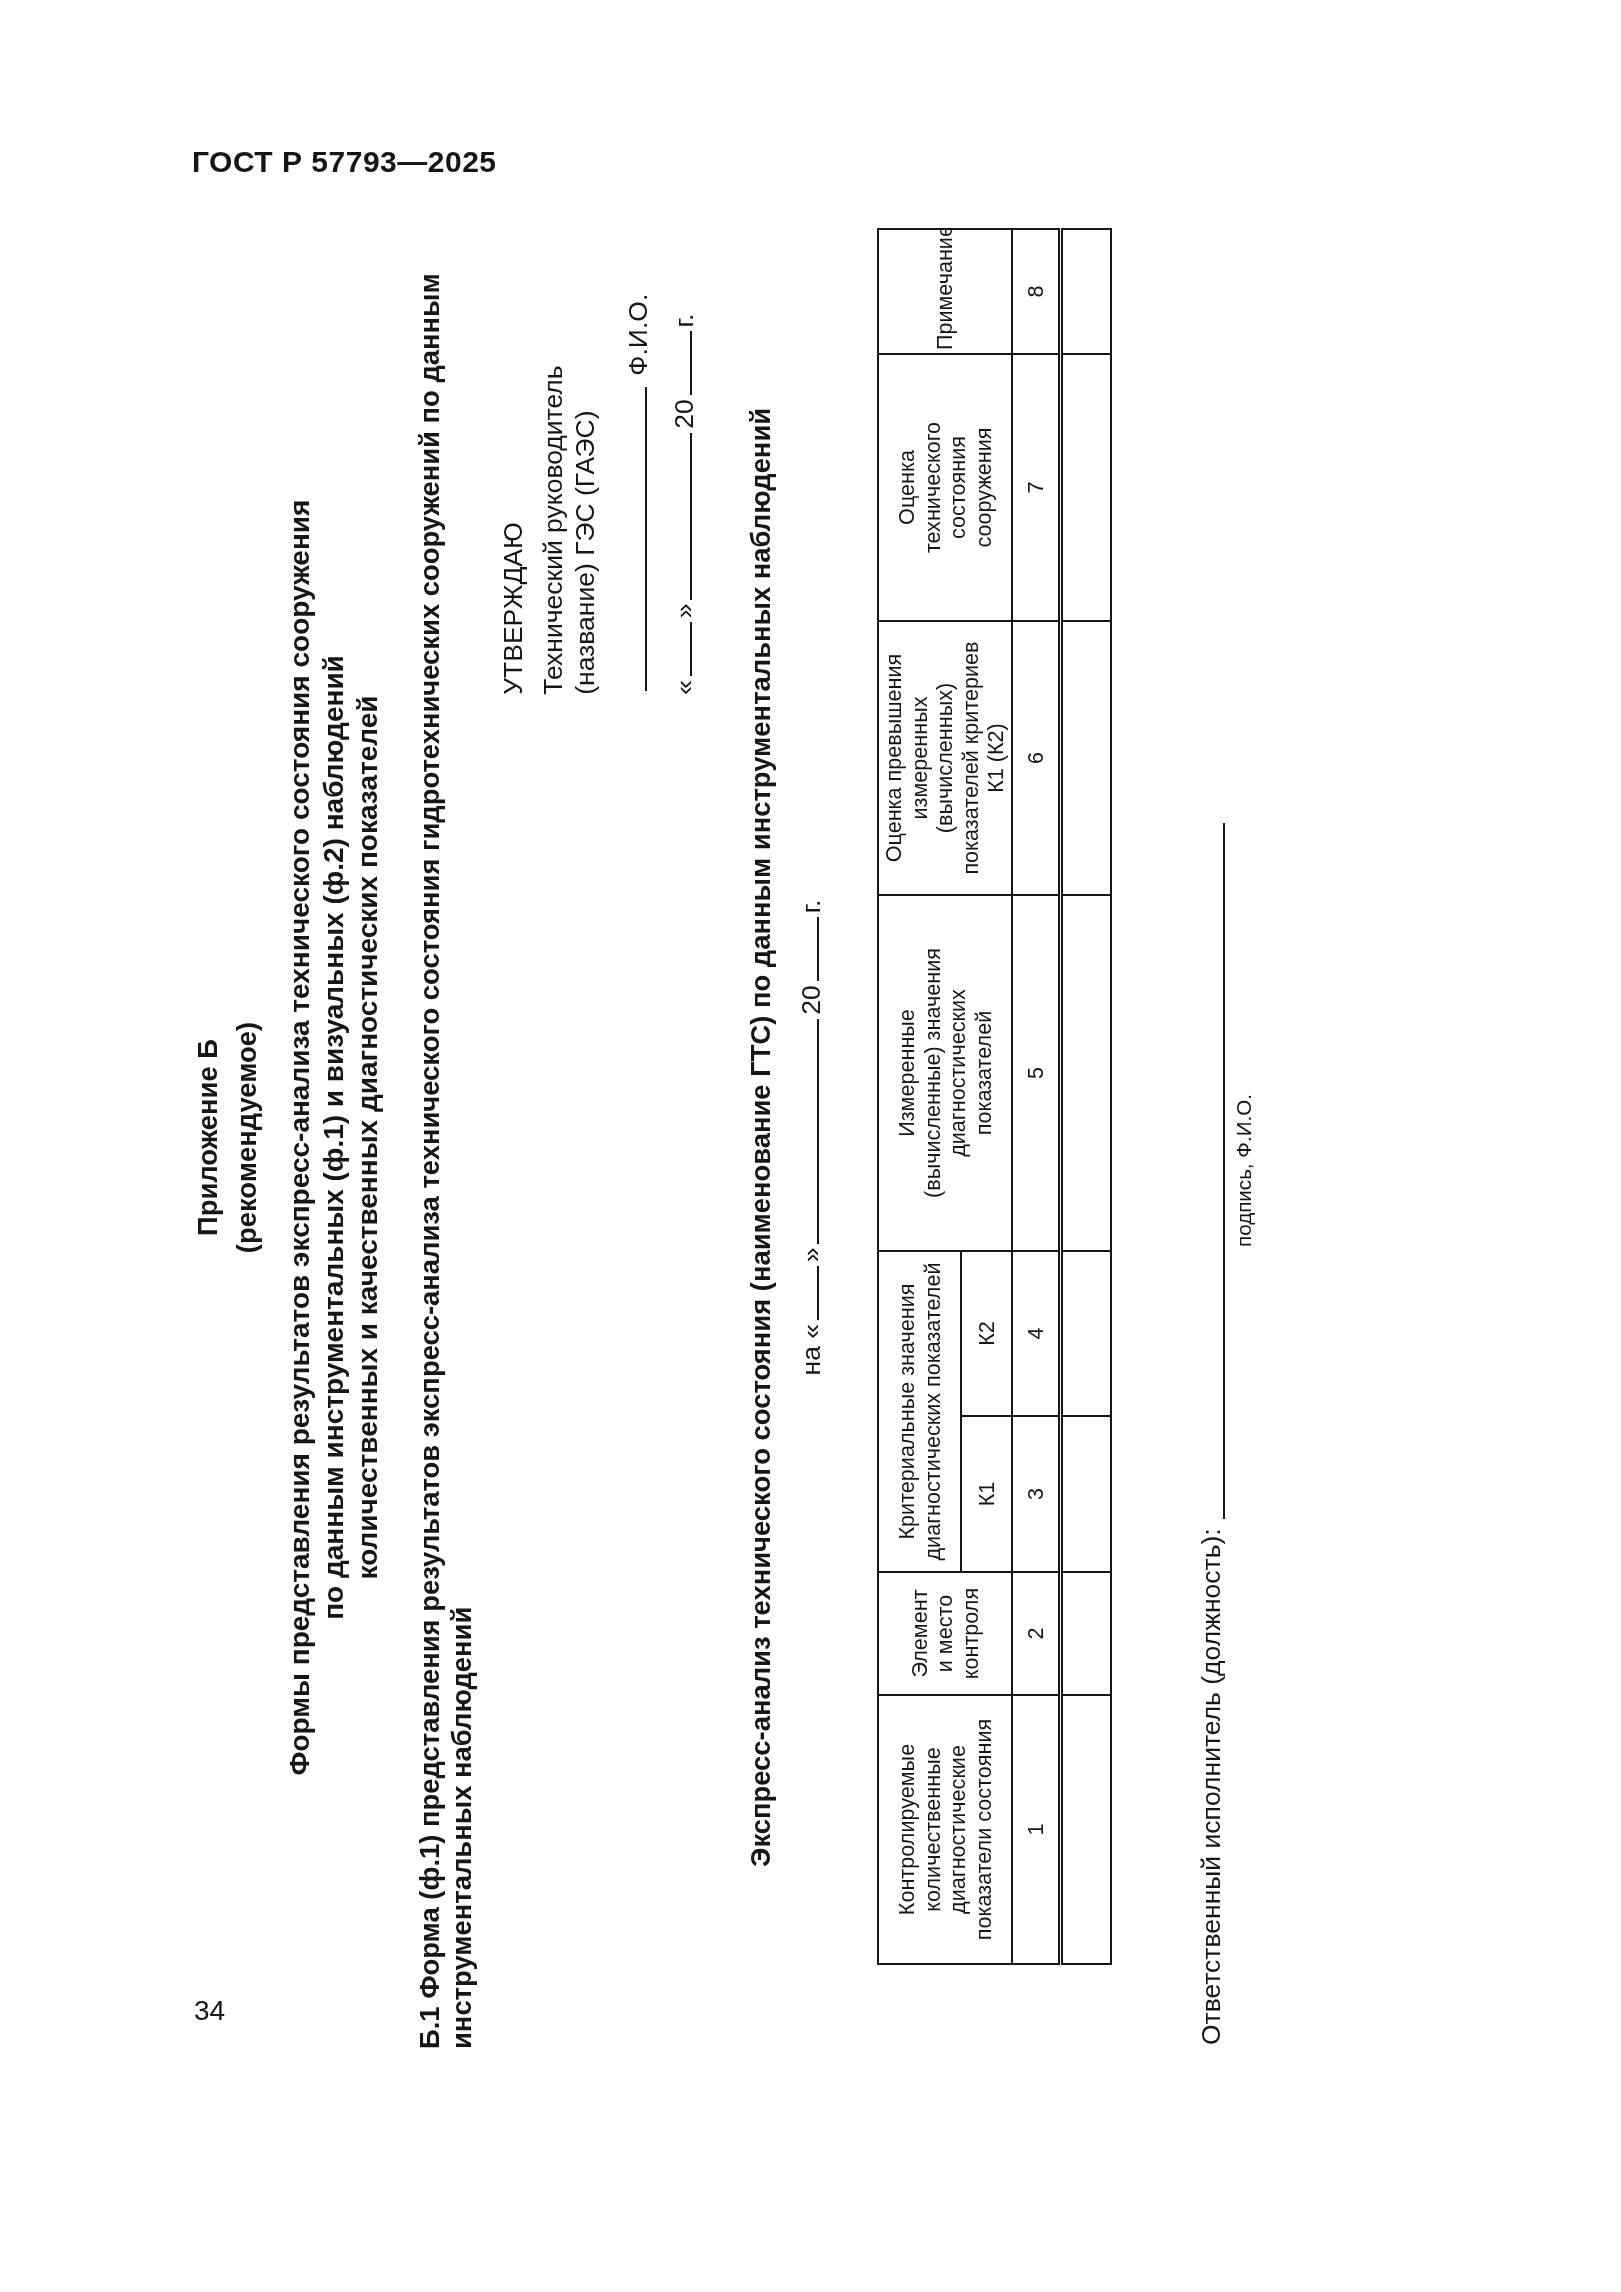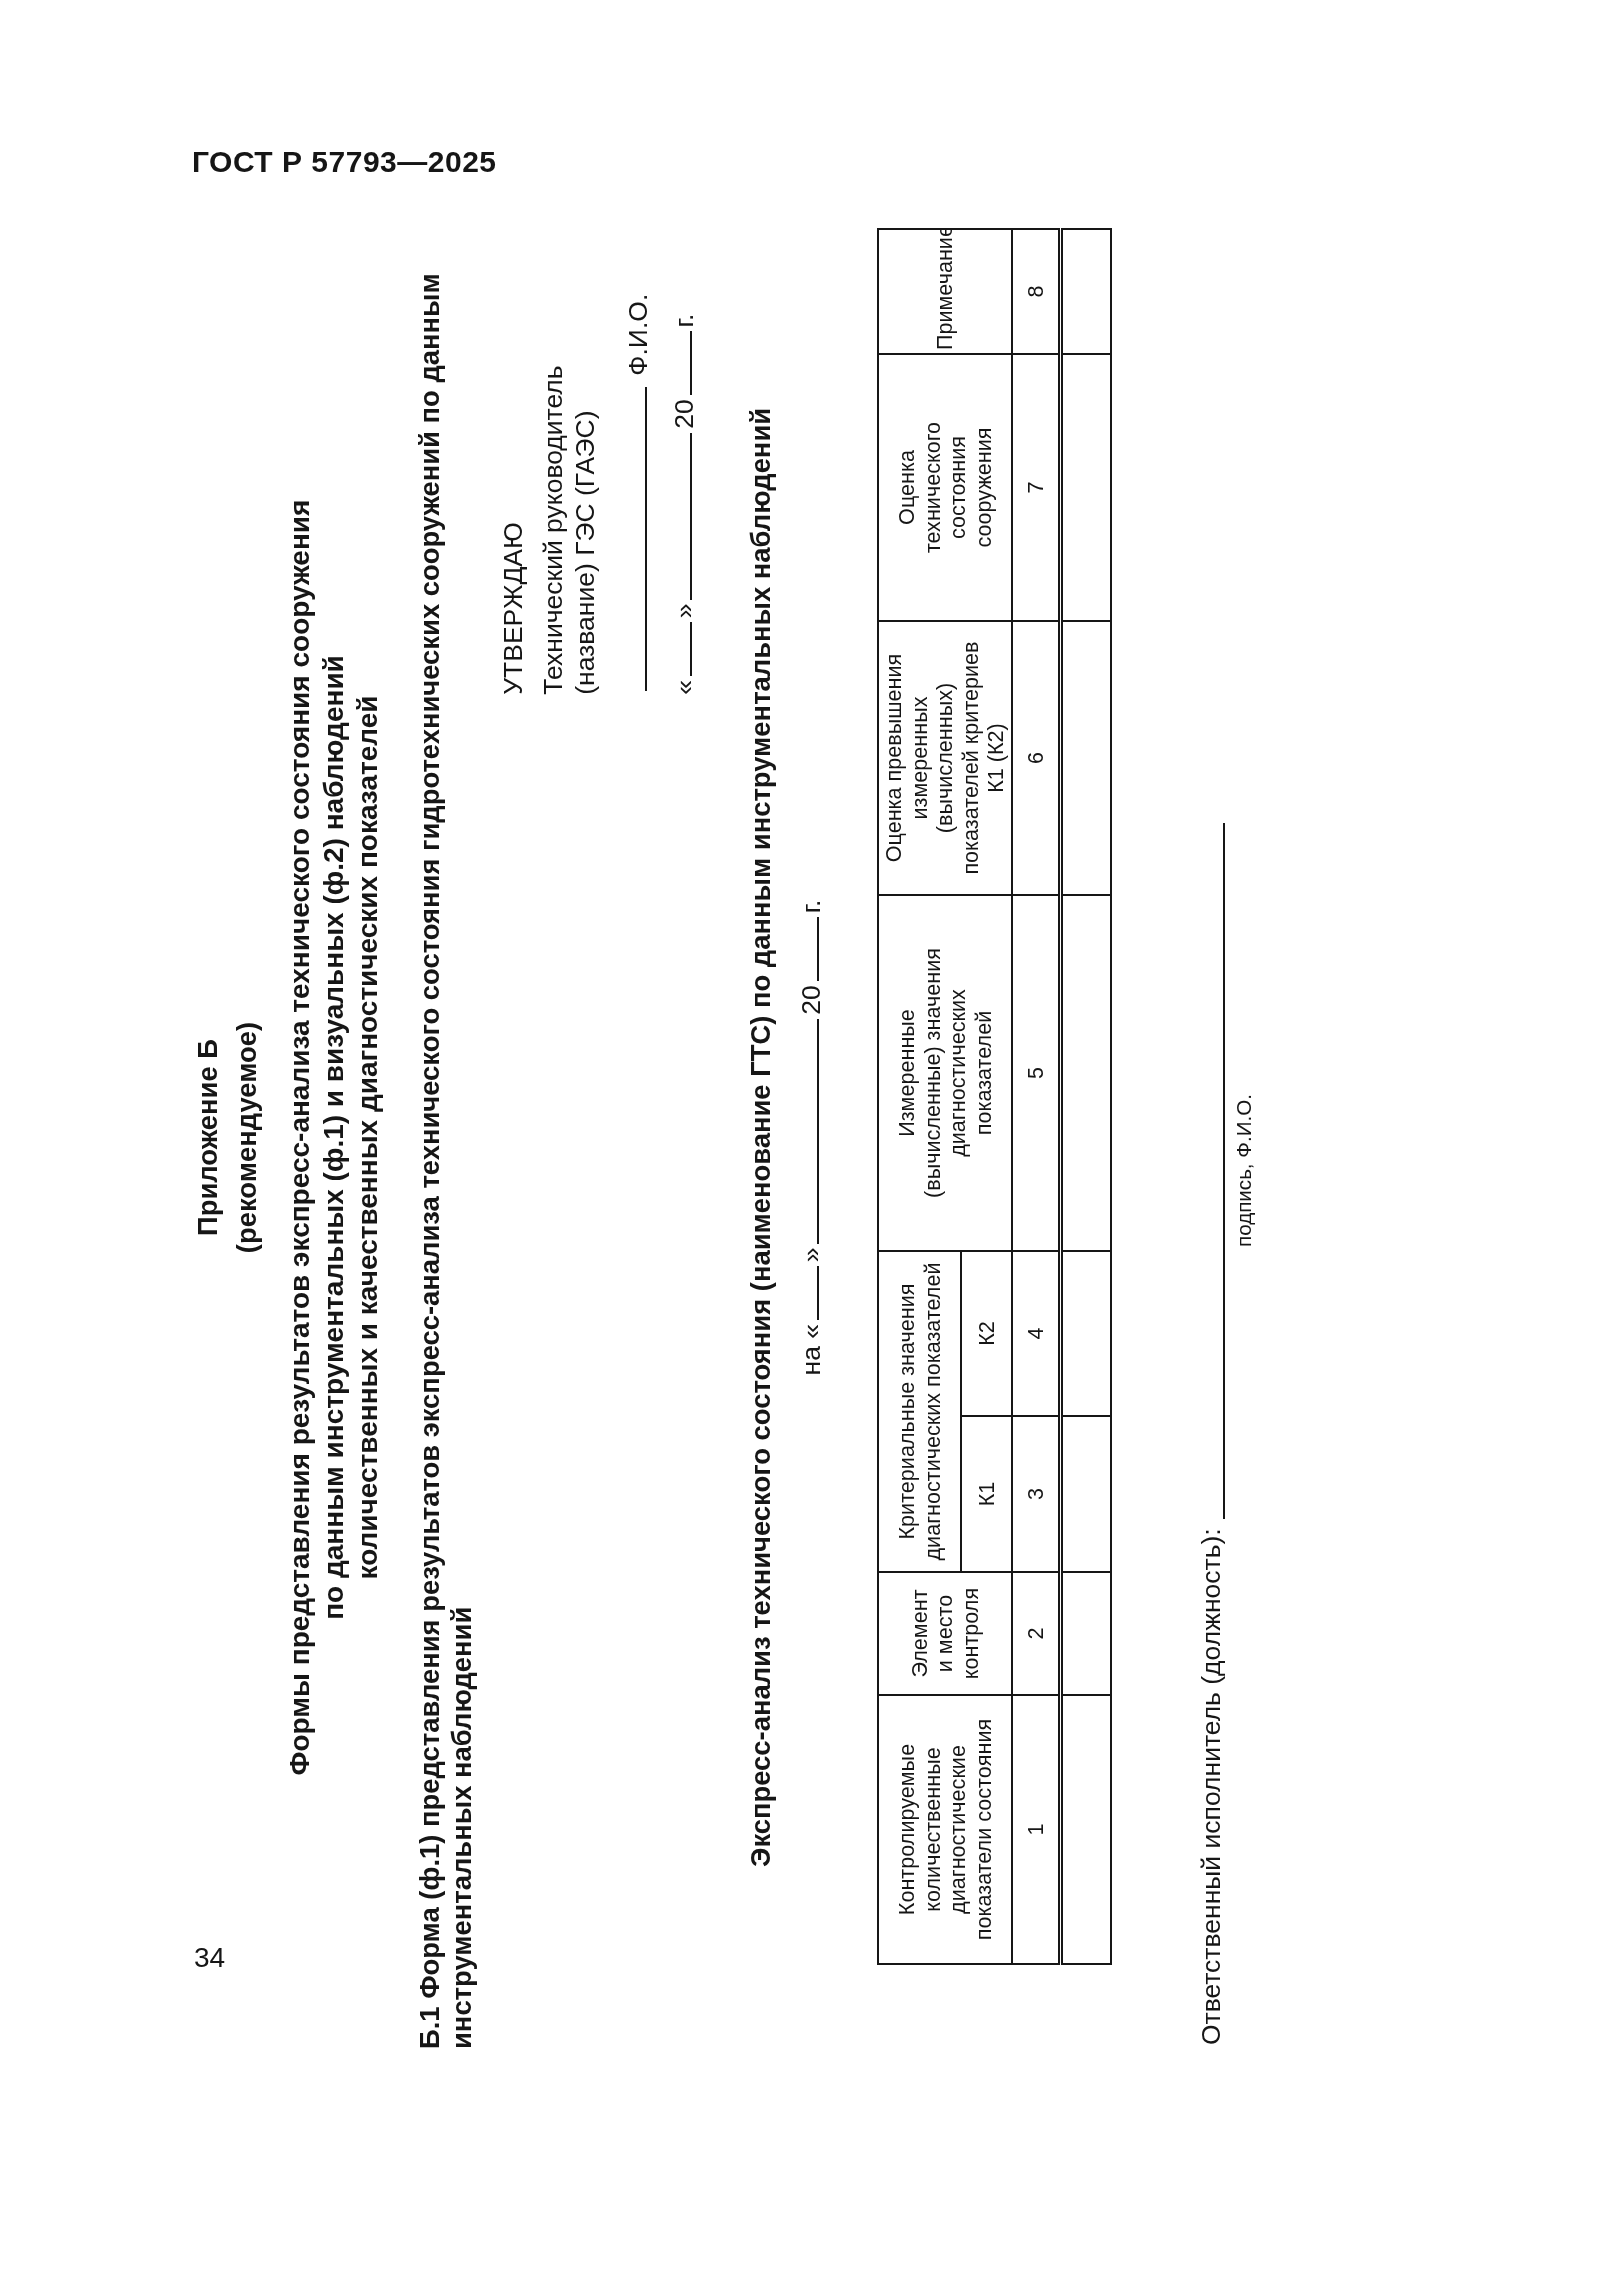--- a/index.html
+++ b/index.html
@@ -9,21 +9,21 @@
     background:#ffffff;
     font-family:"Liberation Sans","DejaVu Sans",sans-serif;
     color:#161616;
     overflow:hidden;
   }
   .running-header{
     position:absolute;left:192px;top:145px;
     font-size:30px;font-weight:bold;letter-spacing:0.5px;
   }
   .page-number{
-    position:absolute;left:194px;top:1942px;
+    position:absolute;left:194px;top:1995px;
     font-size:28px;
   }
   
   .landscape{
     position:absolute;left:186px;top:2049px;
     width:1823px;height:1068px;
     transform:rotate(-90deg);
     transform-origin:0 0;
     font-size:26.5px;line-height:31px;
   }

